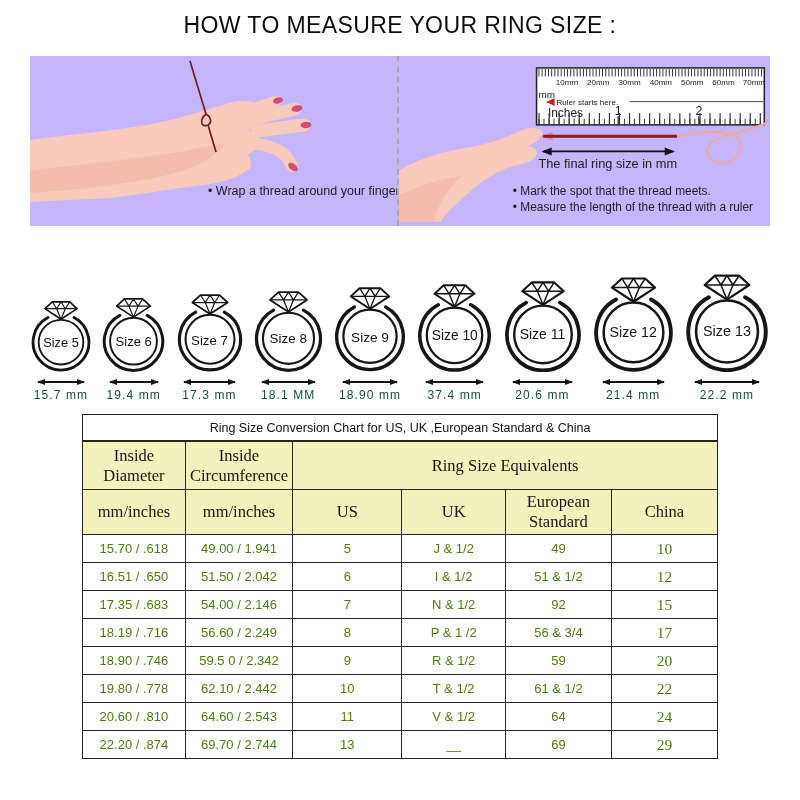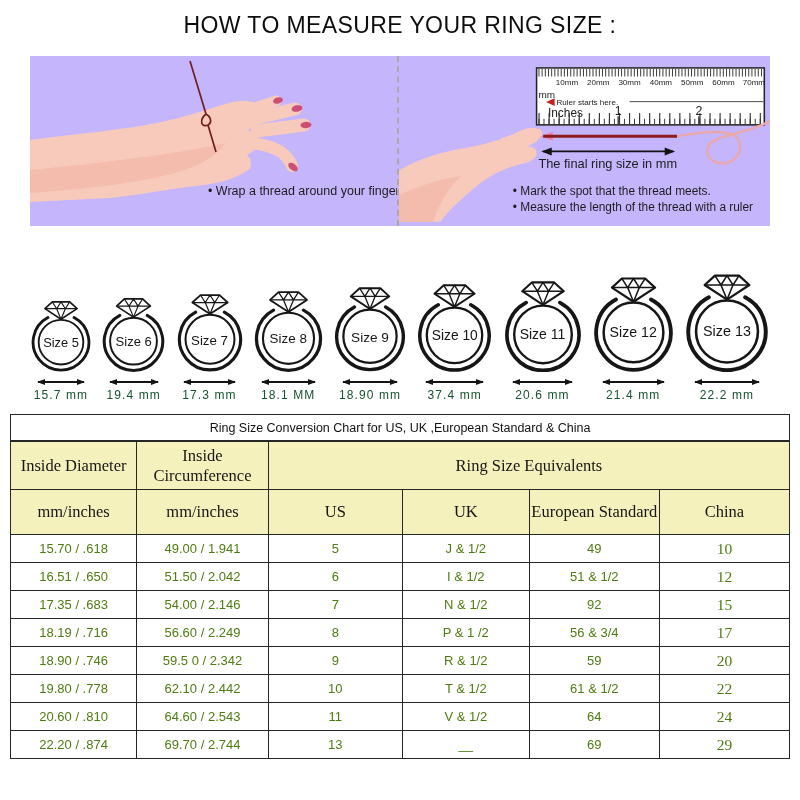--- a/index.html
+++ b/index.html
@@ -27,21 +27,21 @@
   .ring-label{position:absolute;left:50%;top:58.5%;transform:translate(-50%,-50%);
               font-size:calc(9px + var(--w)/16);white-space:nowrap;color:#151515}
   .dia-arrow{position:relative;width:calc(var(--w)*0.74);height:1.7px;background:#141414;margin-top:9px}
   .dia-arrow::before,.dia-arrow::after{content:"";position:absolute;top:50%;width:0;height:0;
       border-top:3.6px solid transparent;border-bottom:3.6px solid transparent}
   .dia-arrow::before{left:-1px;transform:translateY(-50%);border-right:8px solid #141414}
   .dia-arrow::after{right:-1px;transform:translateY(-50%);border-left:8px solid #141414}
   .ring-mm{font-size:12px;letter-spacing:1.1px;margin-top:5px;color:#14532d;white-space:nowrap}
 
   
-  table.conv{border-collapse:collapse;width:780px;margin:12px auto 4px;table-layout:fixed}
+  table.conv{border-collapse:collapse;width:636px;margin:12px auto 4px;table-layout:fixed}
   .conv td{border:1.6px solid #262626;text-align:center;vertical-align:middle;padding:0;overflow:hidden}
   .t-title td{height:25px;font-size:12.5px;border-bottom-width:2.6px;background:#fff}
   .yellow{background:#f5f1bd}
   .serif{font-family:"Liberation Serif",serif;font-size:16.5px;color:#161616}
   .t-head1 td{height:47px}
   .t-head2 td{height:44px}
   .t-data td{height:27px;font-size:13px;color:#4d7c0f}
   .t-data td.china{font-family:"Liberation Serif",serif;font-size:15.5px}
   .hidden-defs{position:absolute;width:0;height:0;overflow:hidden}
 </style>

